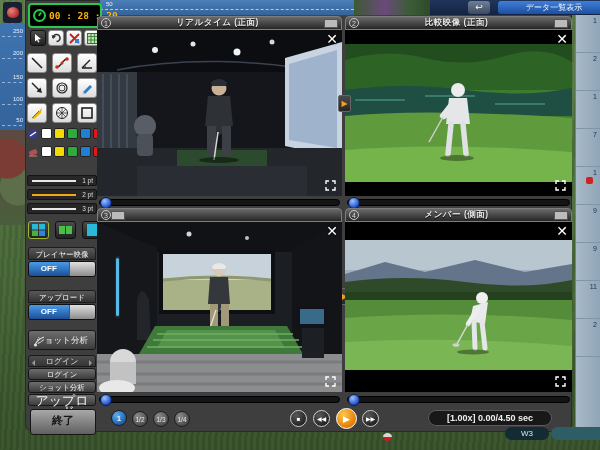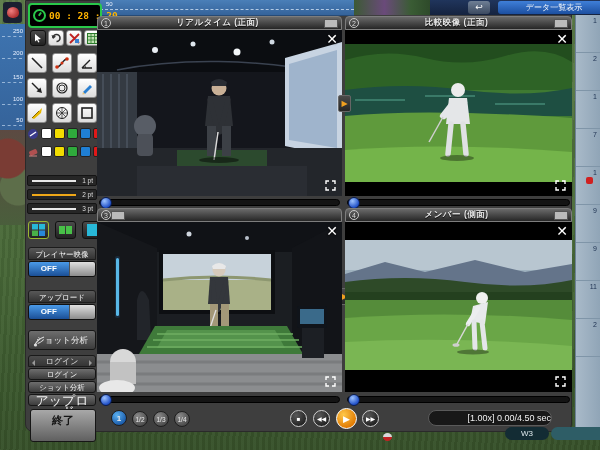--- a/index.html
+++ b/index.html
@@ -102,22 +102,22 @@
   .speed{position:absolute;width:16px;height:16px;border-radius:50%;
     background:radial-gradient(circle at 35% 30%,#8a8a8a,#4a4a4a 75%);border:1px solid #1e1e1e;
     color:#e8e8e8;font-size:6.5px;text-align:center;line-height:15px;box-sizing:border-box;}
   .speed.active{background:radial-gradient(circle at 35% 30%,#5ab0f0,#1a5aa8 75%);font-size:8px;font-weight:bold;}
   .pbtn{position:absolute;width:17px;height:17px;border-radius:50%;
     background:radial-gradient(circle at 35% 30%,#585858,#222 75%);border:1px solid #cfcfcf;
     color:#fff;font-size:6px;text-align:center;line-height:16px;box-sizing:border-box;}
   .pbtn.play{width:21px;height:21px;background:radial-gradient(circle at 35% 30%,#ffc84a,#e07800 75%);
     border-color:#fff;font-size:9px;line-height:20px;}
   .timepill{position:absolute;left:428px;top:410px;width:124px;height:16px;border-radius:9px;
-    background:#181818;border:1px solid #5a5a5a;color:#f0f0f0;font-size:9px;font-weight:normal;
-    text-align:right;line-height:15px;box-sizing:border-box;white-space:nowrap;}
+    background:#181818;border:1px solid #5a5a5a;color:#f0f0f0;font-size:9px;font-weight:bold;
+    text-align:center;line-height:15px;box-sizing:border-box;white-space:nowrap;}
 </style>
 </head>
 <body>
 
 <div class="screen">
 
   <div class="abs bg-grass"></div>
   <div class="abs bg-applogo">
       <i></i>
     </div>
@@ -305,21 +305,21 @@
         <circle cx="3.5" cy="11" r="1.6" fill="#ddd"></circle>
       </svg>
     <span style="">ショット分析</span>
   </div>
 
   <div class="member-hdr" style="top:355px">ログイン</div>
   <div class="sbbtn" style="top:368px;height:12px;font-size:7.5px;line-height:11px">ログイン</div>
   <div class="sbbtn" style="top:381px;height:12px;font-size:7.5px;line-height:11px">ショット分析</div>
   <div class="sbbtn" style="top:394px;height:12px;font-size:13px;line-height:11px">アップロード</div>
 
-  <div class="sbbtn" style="left:30px;top:409px;width:66px;height:33px;font-size:11px;font-weight:bold;line-height:20px;color:#151515;background:linear-gradient(180deg,#a8a8a8,#606060)">終了</div>
+  <div class="sbbtn" style="left:30px;top:409px;width:66px;height:26px;font-size:11px;font-weight:bold;line-height:20px;color:#151515;background:linear-gradient(180deg,#a8a8a8,#606060)">終了</div>
 
   <div class="panel-header" style="left:97px;top:16px;width:245px">
     <span class="num">1</span>
     <span class="ttl">リアルタイム (正面)</span>
     <span class="gridico"></span>
   </div>
   <div class="video" style="left:97px;top:30px;width:245px;height:166px">
     <svg width="245" height="166" viewBox="0 0 245 166" preserveAspectRatio="none">
       <rect width="245" height="166" fill="#14161c"></rect>
       <rect y="0" width="245" height="42" fill="#0b0d11"></rect>

